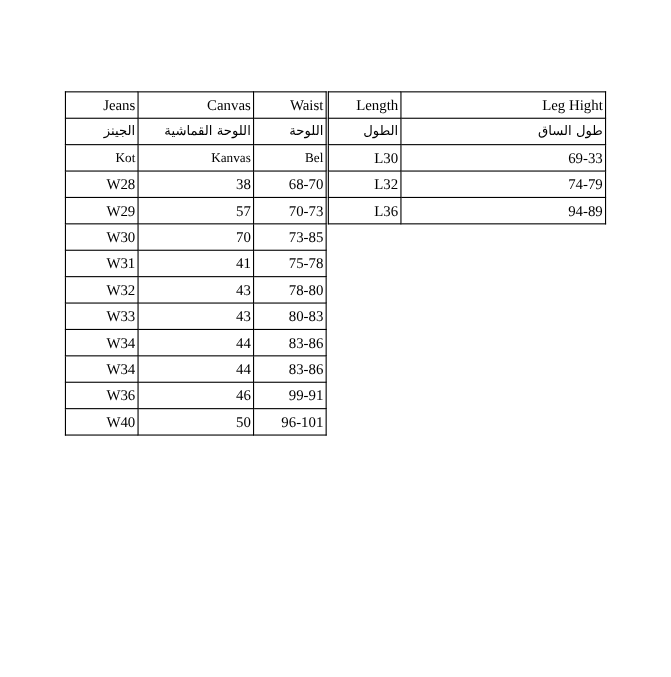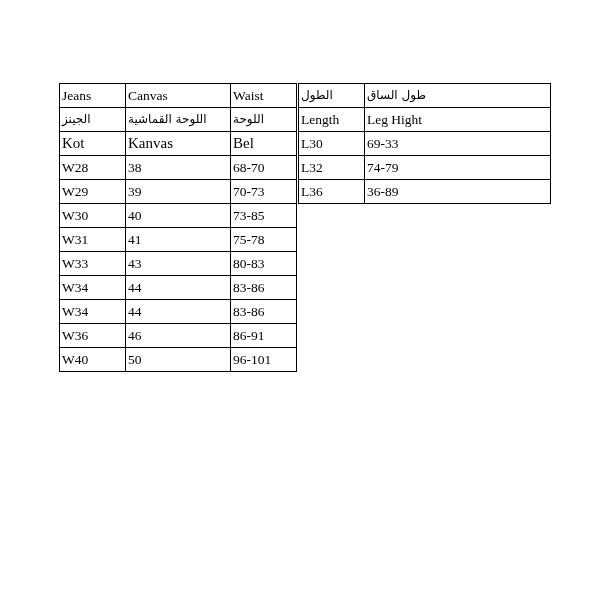--- a/index.html
+++ b/index.html
@@ -30,41 +30,41 @@
     left: 0;
     top: 0;
   }
   .tbl-right {
     position: absolute;
     left: 239px;
     top: 0;
   }
   td {
     border: 1px solid #000000;
-    text-align: left;
+    text-align: right;
     vertical-align: middle;
     font-size: 13.5px;
     line-height: 1.15;
     height: 21px;
     padding: 1px 2px;
     white-space: nowrap;
     overflow: hidden;
   }
   .c-jeans  { width: 66px; }
   .c-canvas { width: 105px; }
   .c-waist  { width: 66px; }
   .c-length { width: 66px; }
   .c-leg    { width: 186px; }
   .ar {
     font-family: "DejaVu Sans", sans-serif;
     font-size: 12px;
     direction: rtl;
   }
   .hdr-en { font-size: 13.5px; }
-  .hdr-tr { font-size: 15px; }
+  .hdr-tr { font-size: 12px; }
 </style>
 </head>
 <body>
 
 <div class="sheet">
 
   <table class="tbl-left">
     <colgroup>
       <col class="c-jeans">
         <col class="c-canvas">
@@ -87,84 +87,89 @@
         <td class="hdr-tr">Bel</td>
       </tr>
 
       <tr>
         <td>W28</td>
         <td>38</td>
         <td>68-70</td>
       </tr>
       <tr>
         <td>W29</td>
-        <td>39</td>
+        <td>57</td>
         <td>70-73</td>
       </tr>
       <tr>
         <td>W30</td>
-        <td>40</td>
+        <td>70</td>
         <td>73-85</td>
       </tr>
       <tr>
         <td>W31</td>
         <td>41</td>
         <td>75-78</td>
+      </tr>
+      <tr>
+        <td>W32</td>
+        <td>43</td>
+        <td>78-80</td>
       </tr>
       <tr>
         <td>W33</td>
         <td>43</td>
         <td>80-83</td>
       </tr>
       <tr>
         <td>W34</td>
         <td>44</td>
         <td>83-86</td>
       </tr>
       <tr>
         <td>W34</td>
         <td>44</td>
         <td>83-86</td>
       </tr>
       <tr>
         <td>W36</td>
         <td>46</td>
-        <td>86-91</td>
+        <td>99-91</td>
       </tr>
       <tr>
         <td>W40</td>
         <td>50</td>
         <td>96-101</td>
       </tr>
     </tbody>
   </table>
 
   <table class="tbl-right">
     <colgroup>
       <col class="c-length">
         <col class="c-leg">
     </colgroup>
     <tbody>
       <tr>
+        <td class="hdr-en">Length</td>
+        <td class="hdr-en">Leg Hight</td>
+      </tr>
+      <tr>
         <td class="ar">الطول</td>
         <td class="ar">طول الساق</td>
-      </tr>
-      <tr>
-        <td class="hdr-en">Length</td>
-        <td class="hdr-en">Leg Hight</td>
       </tr>
 
       <tr>
         <td>L30</td>
         <td>69-33</td>
       </tr>
       <tr>
         <td>L32</td>
         <td>74-79</td>
       </tr>
       <tr>
         <td>L36</td>
-        <td>36-89</td>
+        <td>94-89</td>
       </tr>
     </tbody>
   </table>
 
 </div>
 
 </body></html>

